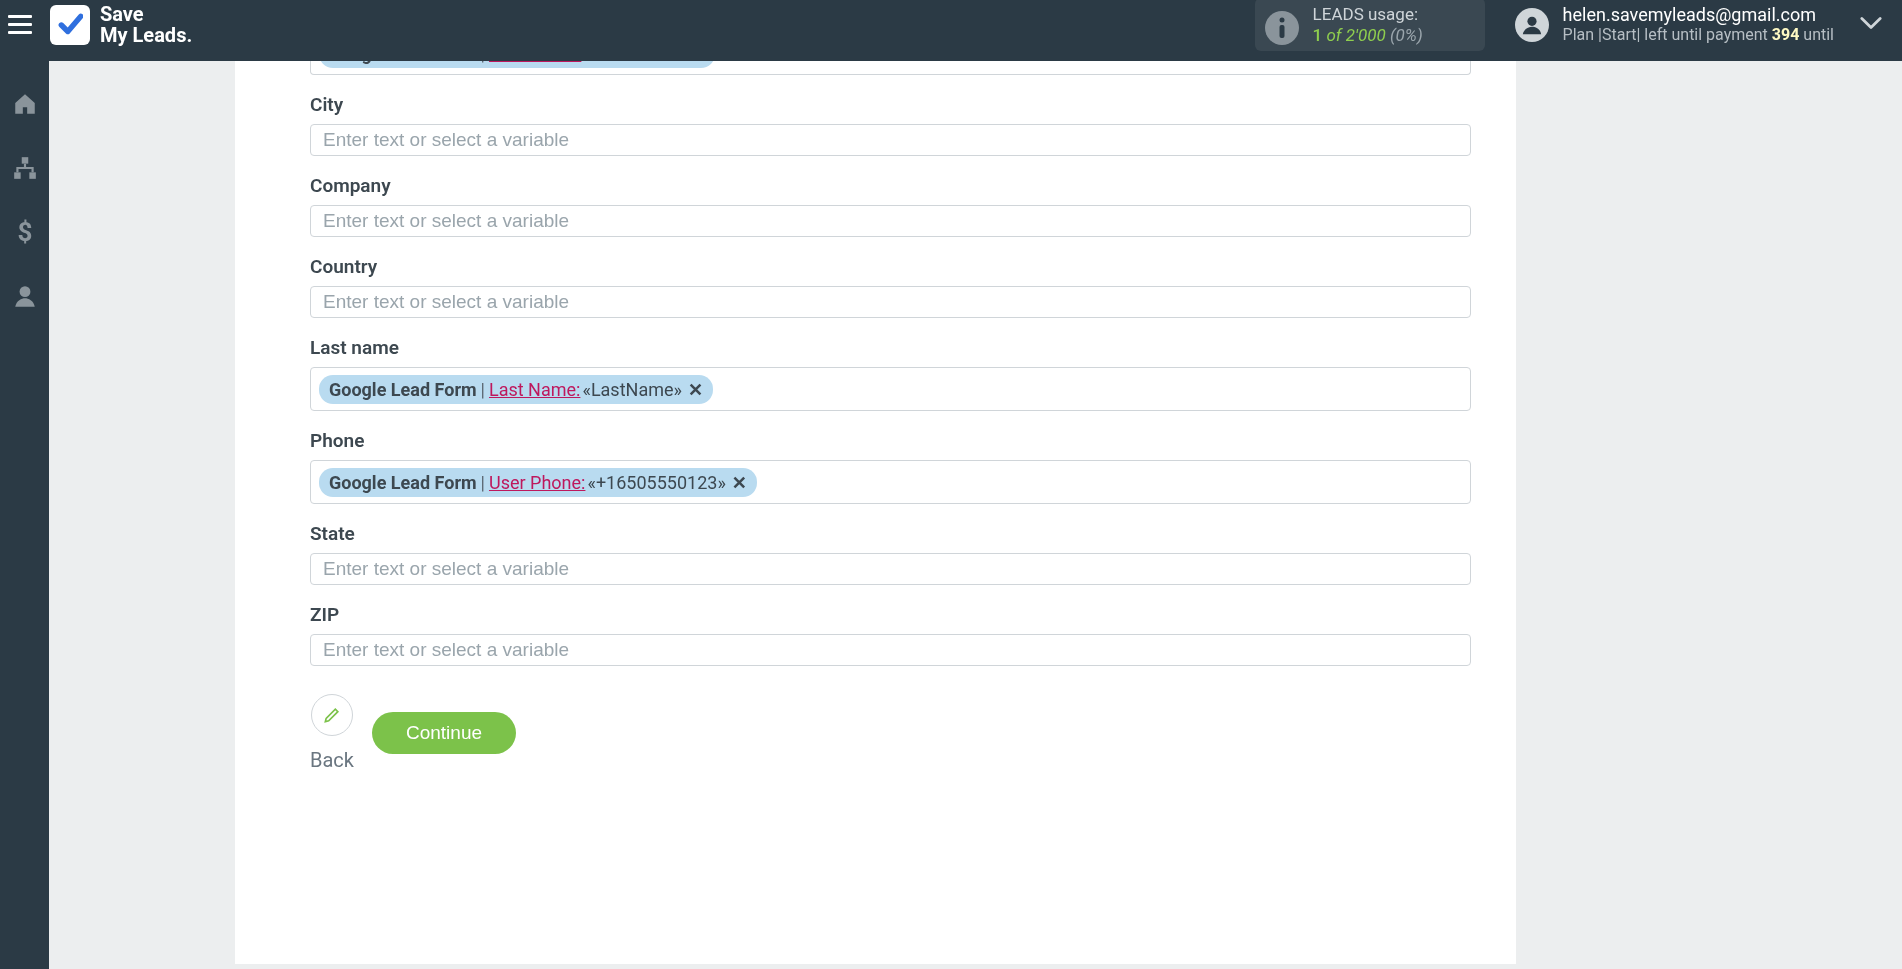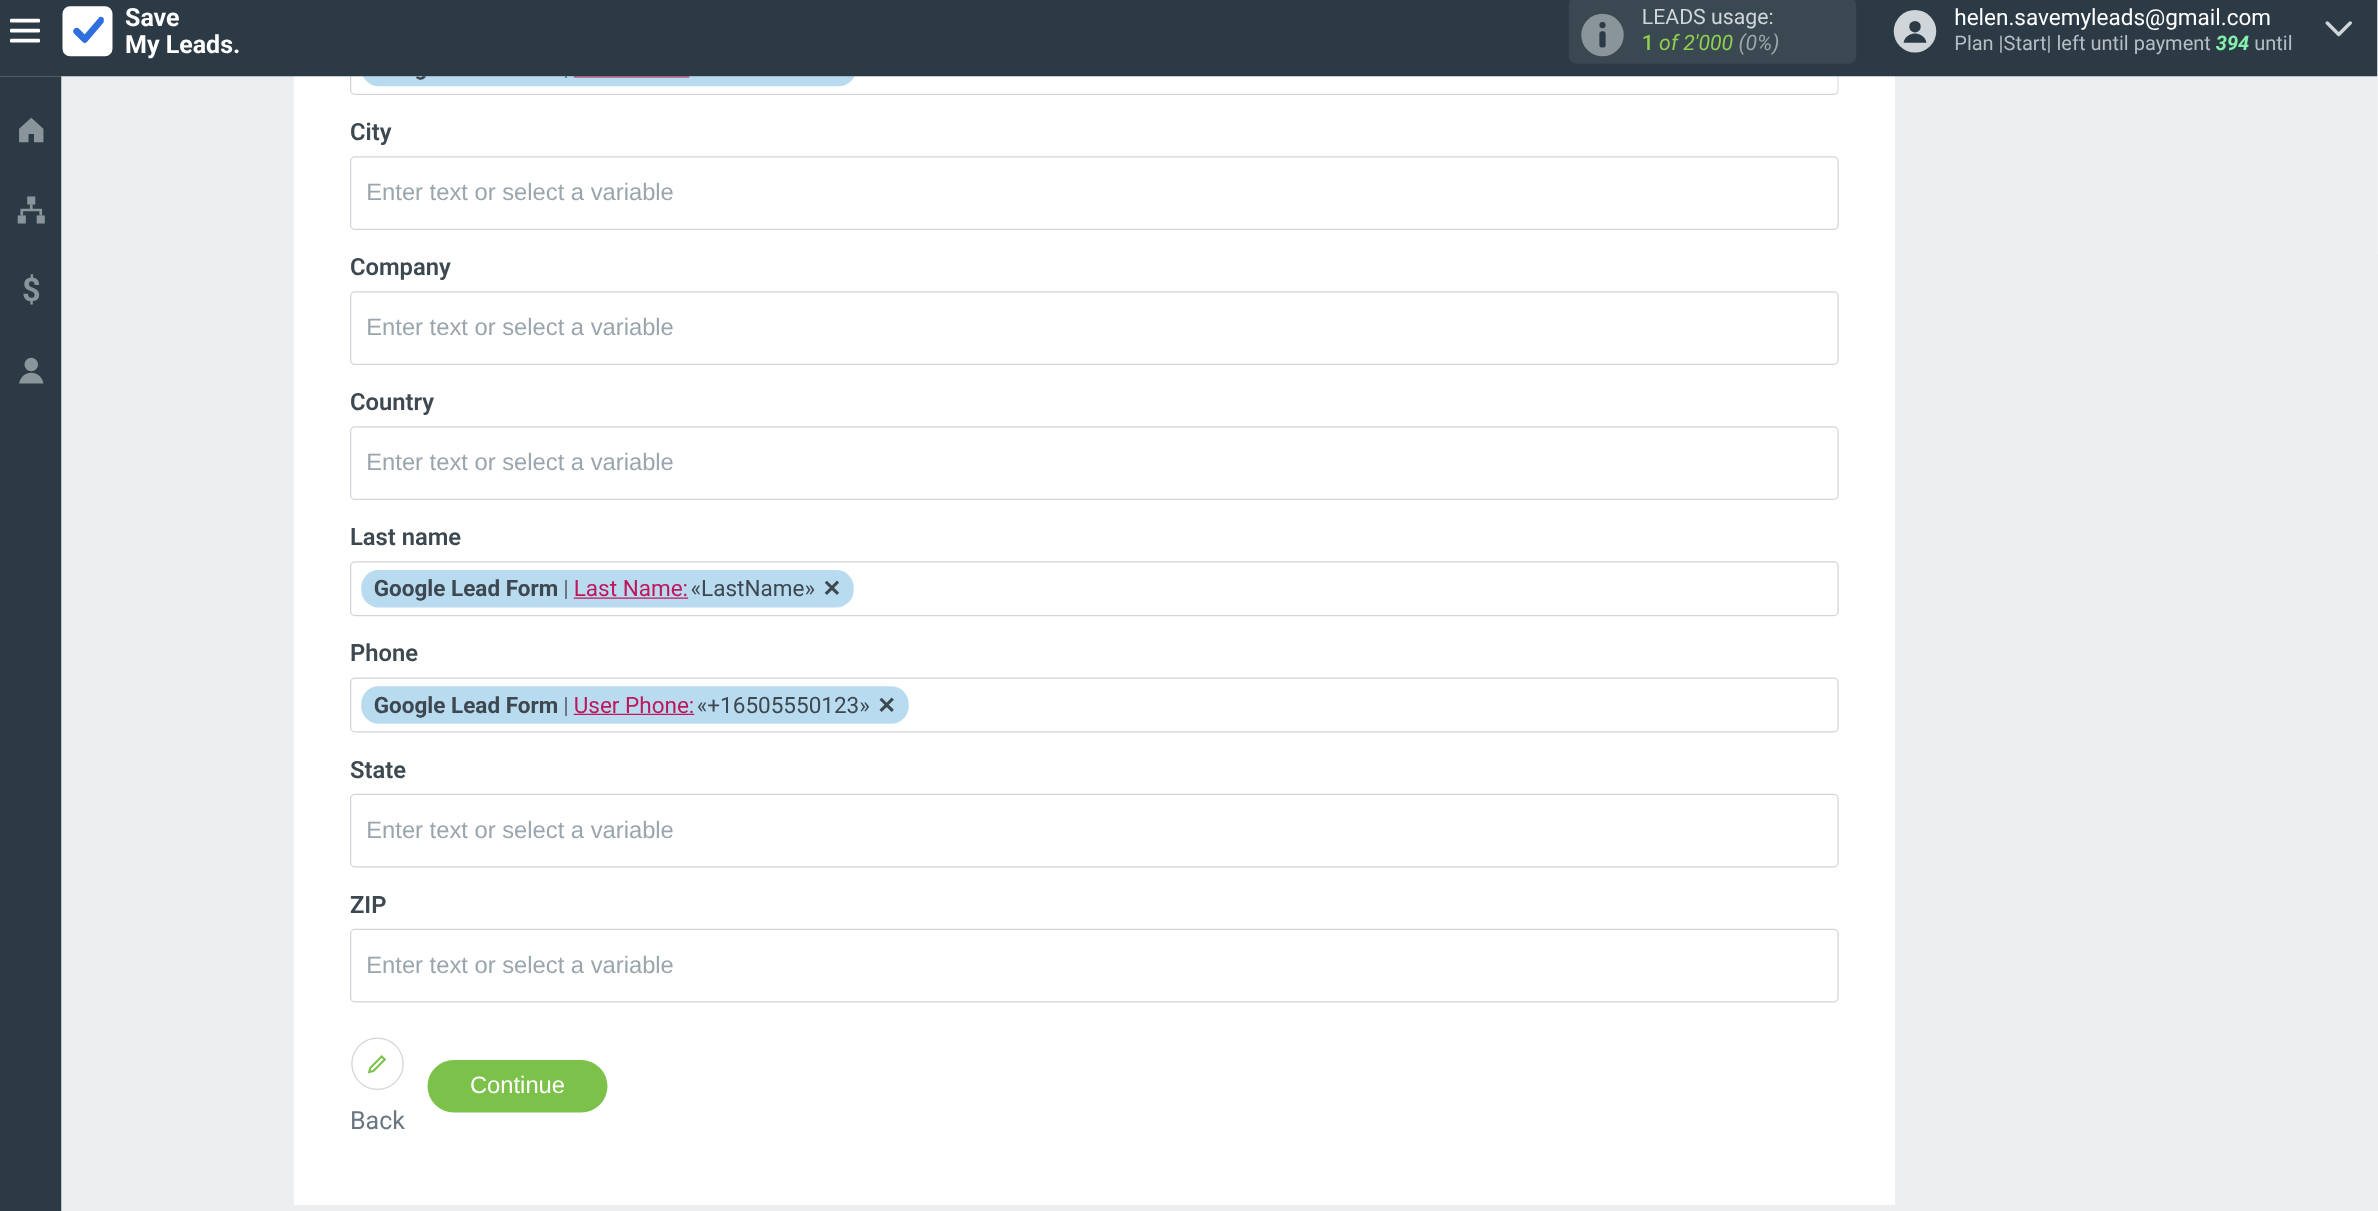--- a/index.html
+++ b/index.html
@@ -55,21 +55,21 @@
   .leads-text .lb-of { color:#8fce4e; font-style:italic;}
   .leads-text .lb-pct { color:#9aa5ac; font-style:italic;}
 
   .user-avatar {
     width:34px; height:34px; border-radius:50%; background:#cfd5d9;
     display:flex; align-items:center; justify-content:center; margin-right:14px;
   }
   .user-avatar svg { width:22px; height:22px; fill:#2b3a45; }
   .user-text { color:#fff; font-size:18px; line-height:1.15;}
   .user-text .plan-line { color:#b6bec4; font-size:16px;}
-  .user-text .plan-line .strong { color:#86efac; font-weight:700;font-style:italic;}
+  .user-text .plan-line .strong { color:#fef9c3; font-weight:700;}
   .chevron-down { margin-left:auto; padding-left:26px; color:#cfd5d9; cursor:pointer;}
   .chevron-down svg { width:22px; height:14px; stroke:#cfd5d9; fill:none;}
 
   
   .sidebar {
     position:absolute; left:0; top:61px; bottom:0; width:49px;
     background:#2b3a45; display:flex; flex-direction:column; align-items:center;
     padding-top:30px; gap:34px; z-index:5;
   }
   .sidebar .side-ic { color:#8a949b; cursor:pointer; }
@@ -77,26 +77,26 @@
 
   
   .main-wrap {
     position:absolute; left:49px; top:61px; right:0; bottom:0;
     background:#eceeef; overflow:hidden;
   }
   .panel {
     position:absolute; left:186px; right:386px; top:-20px; bottom:5px;
     background:#fff;
   }
-  .form-area { padding: 0 45px; }
+  .form-area { padding: 0 45px; margin-left: 30px; }
 
   .fgroup { margin-top:18px; }
   .flabel { font-size:19px; font-weight:600; color:#3d4850; margin-bottom:8px; }
   .finput {
-    width:100%; height:59px; border:1px solid #d0d5d9; border-radius:4px;
+    width:100%; height:32px; border:1px solid #d0d5d9; border-radius:4px;
     padding:0 12px; font-size:19px; color:#333; background:#fff;
   }
   .finput::placeholder { color:#9aa5ac; }
 
   .chip-field {
     width:100%; min-height:44px; border:1px solid #d0d5d9; border-radius:4px;
     padding:5px 8px; display:flex; align-items:center; background:#fff;
     cursor:text;
   }
   .chip {

